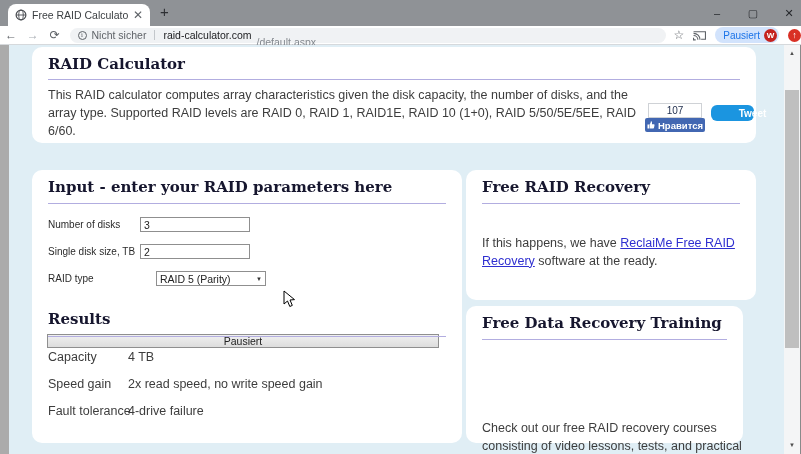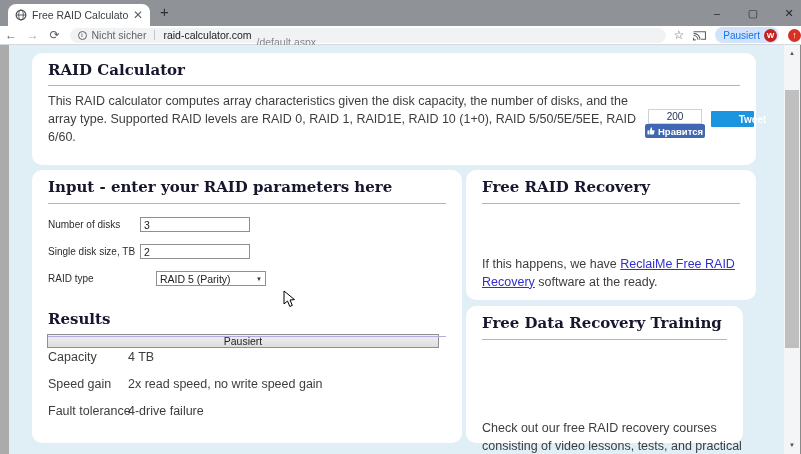--- a/index.html
+++ b/index.html
@@ -52,29 +52,29 @@
   .left-band { position:absolute; left:0; top:0; width:9px; height:409px; background:#ababab; }
   .card { position:absolute; background:#fff; border-radius:10px; }
   .card h2 {
     font-family:"DejaVu Serif","Liberation Serif",serif; font-size:15px; font-weight:bold;
     color:#16162e; position:absolute; left:16px; top:8px; white-space:nowrap;
   }
   .rule { position:absolute; left:16px; right:16px; height:1px; background:#b2ade0; }
   .ptext { position:absolute; font-size:12.5px; color:#3d3d3d; line-height:1.42; }
   a.link { color:#2f2fd0; text-decoration:underline; }
   
-  #card-intro { left:32px; top:8px; width:724px; height:112px;text-decoration:underline; }
+  #card-intro { left:32px; top:2px; width:724px; height:96px;text-decoration:underline; }
   
   .fb-like { position:absolute; left:613px; top:56px; width:60px; }
   .fb-count { margin:0 3px; height:15px; border:1px solid #cfd2d6; background:#fff;
     font-size:10px; color:#1c2b4a; text-align:center; line-height:14px; }
   .fb-btn { margin-top:0px; height:14px; background:#4267b2; border-radius:2px; color:#fff;
     font-size:9.5px; font-weight:bold; display:flex; align-items:center; justify-content:center; gap:3px; }
   .tweet-btn { position:absolute; left:679px; top:58px; width:43px; height:16px; background:#1b95e0;
-    border-radius:1px; color:#fff; font-size:10px; font-weight:bold;
+    border-radius:6px; color:#fff; font-size:10px; font-weight:bold;
     display:flex; align-items:center; justify-content:center; gap:3px;padding-left:37px; }
   
   #card-input { left:32px; top:125px; width:430px; height:273px; }
   .frow-label { position:absolute; left:16px; font-size:10px; color:#2b2b2b; }
   .finput { position:absolute; left:108px; width:110px; height:15px; border:1px solid #8f8f8f;
     font-size:10.5px; padding-left:3px; font-family:"Liberation Sans",sans-serif; color:#222; background:#fff; }
   .fselect { position:absolute; left:108px; width:110px; height:15px; border:1px solid #8f8f8f;
     background:#fff; font-size:10.5px; color:#222; display:flex; align-items:center; padding:0 3px;margin-left:16px; }
   .fselect .sel-arrow { margin-left:auto; font-size:6px; color:#333; }
   .calc-btn { position:absolute; left:15px; top:164px; width:392px; height:14px;
@@ -145,21 +145,21 @@
   </div>
 
   <div class="content">
     <div class="left-band"></div>
 
     <div class="card" id="card-intro">
       <h2>RAID Calculator</h2>
       <div class="rule" style="top:32px;"></div>
       <div class="ptext" style="left:16px; top:40px; width:592px;">This RAID calculator computes array characteristics given the disk capacity, the number of disks, and the array type. Supported RAID levels are RAID 0, RAID 1, RAID1E, RAID 10 (1+0), RAID 5/50/5E/5EE, RAID 6/60.</div>
       <div class="fb-like">
-        <div class="fb-count">200</div>
+        <div class="fb-count">107</div>
         <div class="fb-btn">
           <svg width="8" height="8" viewBox="0 0 16 16">
             <path d="M1 7 h3 v8 H1 z M5 15 h7 c1 0 2-.7 2-1.6 l1-5 c.2-1-.6-1.9-1.6-1.9 H10 V3 c0-1.4-1-2.4-2.2-2.4 L7 4 5 7 z" fill="#fff"></path>
           </svg>
           <span>Нравится</span>
         </div>
       </div>
       <div class="tweet-btn">
         <svg width="9" height="8" viewBox="0 0 24 20">
           <path d="M24 2.4c-.9.4-1.8.7-2.8.8 1-.6 1.8-1.6 2.2-2.7-1 .6-2 1-3.1 1.2C19.4.7 18.1 0 16.7 0c-2.7 0-4.9 2.2-4.9 4.9 0 .4 0 .8.1 1.1C7.7 5.8 4.1 3.9 1.7 1 .8 2.5 1.2 4.5 2.7 5.5c-.8 0-1.6-.2-2.2-.6 0 2.3 1.6 4.3 3.9 4.8-.7.2-1.5.2-2.2.1.6 2 2.4 3.4 4.6 3.4-2 1.6-4.6 2.3-7.2 2 2.2 1.4 4.8 2.2 7.5 2.2 9.1 0 14-7.5 14-14v-.6c1-.7 1.8-1.6 2.5-2.6z" fill="#fff"></path>
@@ -193,21 +193,21 @@
       <span class="res-value" style="top:180px;">4 TB</span>
       <span class="res-label" style="top:207px;">Speed gain</span>
       <span class="res-value" style="top:207px;">2x read speed, no write speed gain</span>
       <span class="res-label" style="top:234px;">Fault tolerance</span>
       <span class="res-value" style="top:234px;">4-drive failure</span>
     </div>
 
     <div class="card" id="card-recovery">
       <h2>Free RAID Recovery</h2>
       <div class="rule" style="top:33px;"></div>
-      <div class="ptext" style="left:16px; top:86px; width:262px;"><span>If this happens, we have </span><a class="link" href="#">ReclaiMe Free RAID Recovery</a><span> software at the ready.</span></div>
+      <div class="ptext" style="left:16px; top:65px; width:262px;"><span>If this happens, we have </span><a class="link" href="#">ReclaiMe Free RAID Recovery</a><span> software at the ready.</span></div>
     </div>
 
     <div class="card" id="card-training">
       <h2>Free Data Recovery Training</h2>
       <div class="rule" style="top:33px;"></div>
       <div class="ptext" style="left:16px; top:70px; width:262px;margin-top:44px;"><span>Check out our free RAID recovery courses consisting of video lessons, tests, and practical tasks, available online at </span><a class="link" href="#">www.data.recovery.training</a><span>.</span></div>
     </div>
 
     <div class="scrollbar">
       <div class="sb-btn sb-up">▲</div>

